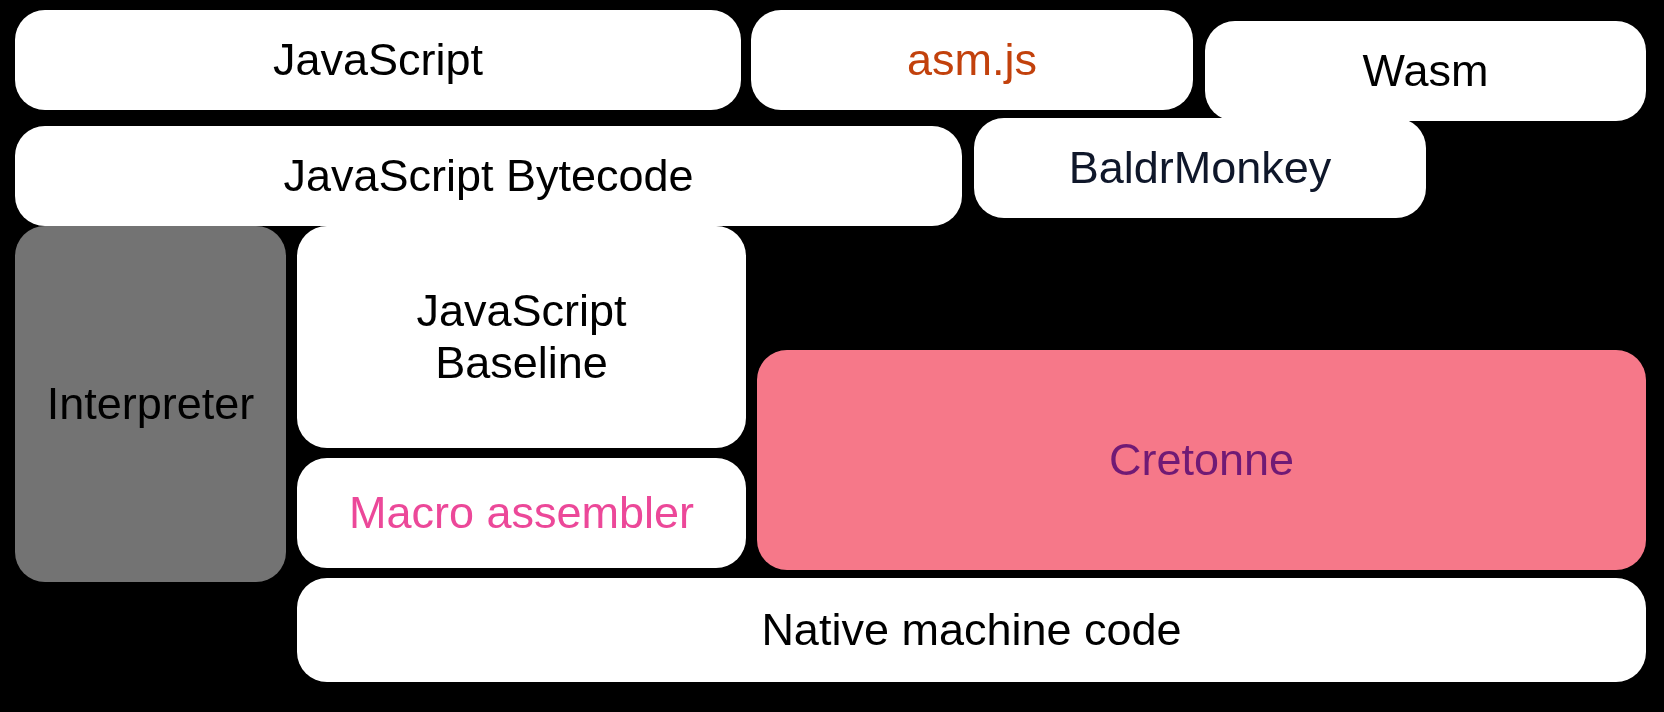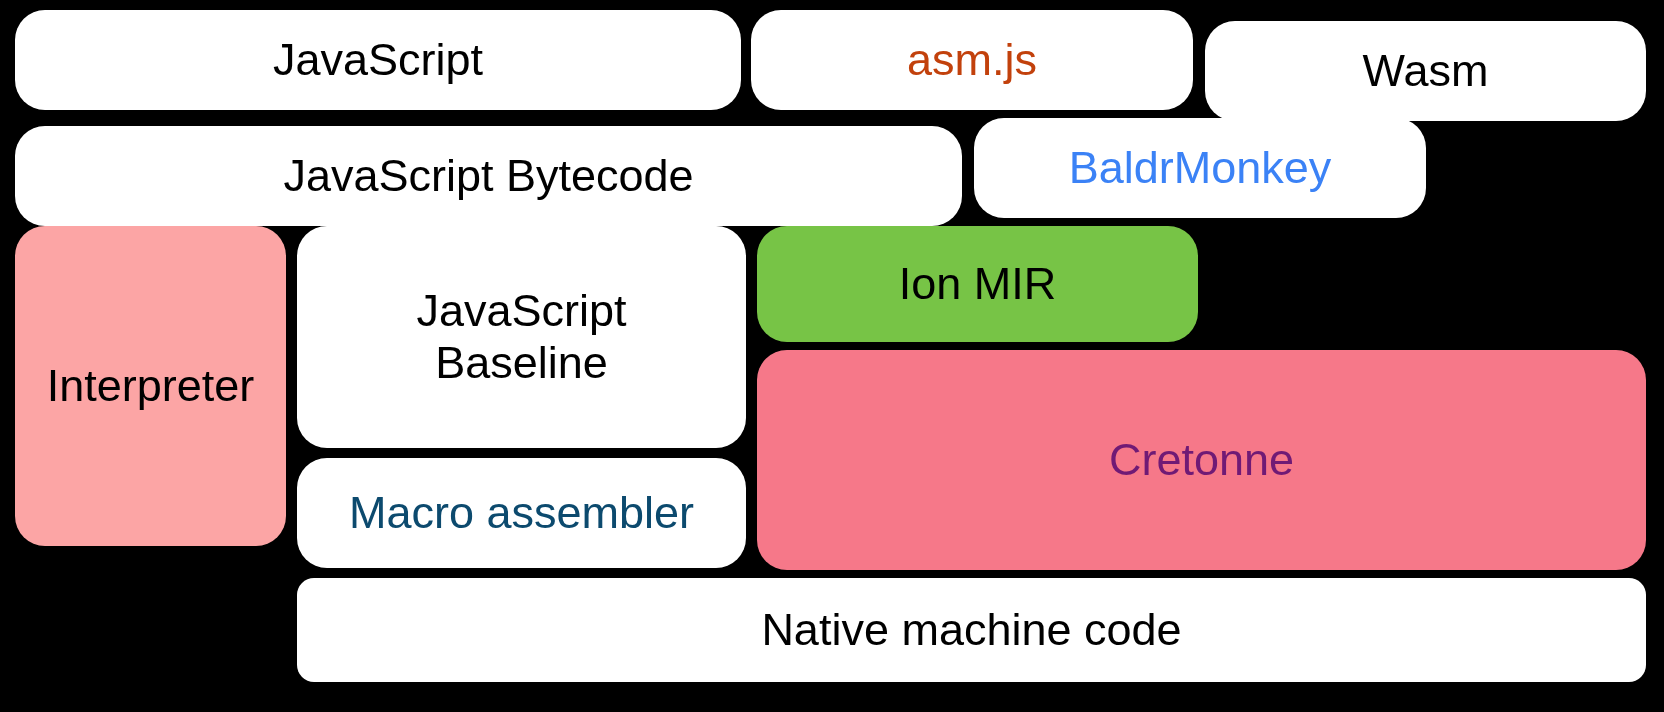--- a/index.html
+++ b/index.html
@@ -29,21 +29,20 @@
   }
 </style>
 </head>
 <body>
 
 <div class="stage" style="background: rgb(0, 0, 0);">
   <div class="box" style="left: 15px; top: 10px; width: 726px; height: 100px; background: rgb(255, 255, 255); color: rgb(0, 0, 0);">JavaScript</div>
   <div class="box" style="left: 751px; top: 10px; width: 442px; height: 100px; background: rgb(255, 255, 255); color: #c2410c;">asm.js</div>
   <div class="box" style="left: 1205px; top: 10px; width: 441px; height: 100px; background: rgb(255, 255, 255); color: rgb(0, 0, 0); margin-top: 11px;">Wasm</div>
   <div class="box" style="left: 15px; top: 118px; width: 947px; height: 100px; background: rgb(255, 255, 255); color: rgb(0, 0, 0); margin-top: 8px;">JavaScript Bytecode</div>
-  <div class="box" style="left: 974px; top: 118px; width: 452px; height: 100px; background: rgb(255, 255, 255); color: #3b82f6;">BaldrMonkey</div>
-  <div class="box" style="left: 15px; top: 226px; width: 271px; height: 320px; background: #fca5a5; color: rgb(0, 0, 0);">Interpreter</div>
+  <div class="box" style="left: 974px; top: 118px; width: 452px; height: 100px; background: rgb(255, 255, 255); color: #0f172a;">BaldrMonkey</div>
+  <div class="box" style="left: 15px; top: 226px; width: 271px; height: 356px; background: #737373; color: rgb(0, 0, 0);">Interpreter</div>
   <div class="box" style="left: 297px; top: 226px; width: 449px; height: 222px; background: rgb(255, 255, 255); color: rgb(0, 0, 0);">JavaScript
 Baseline</div>
-  <div class="box" style="left: 757px; top: 226px; width: 441px; height: 116px; background: rgb(119, 196, 70); color: rgb(0, 0, 0);">Ion MIR</div>
   <div class="box" style="left: 757px; top: 350px; width: 889px; height: 220px; background: rgb(246, 120, 137); color: #701a75;">Cretonne</div>
-  <div class="box" style="left: 297px; top: 458px; width: 449px; height: 110px; background: rgb(255, 255, 255); color: #0c4a6e;">Macro assembler</div>
-  <div class="box" style="left: 297px; top: 578px; width: 1349px; height: 104px; background: rgb(255, 255, 255); color: rgb(0, 0, 0); border-radius: 17px;">Native machine code</div>
+  <div class="box" style="left: 297px; top: 458px; width: 449px; height: 110px; background: rgb(255, 255, 255); color: #ec4899;">Macro assembler</div>
+  <div class="box" style="left: 297px; top: 578px; width: 1349px; height: 104px; background: rgb(255, 255, 255); color: rgb(0, 0, 0);">Native machine code</div>
 </div>
 
 </body></html>

